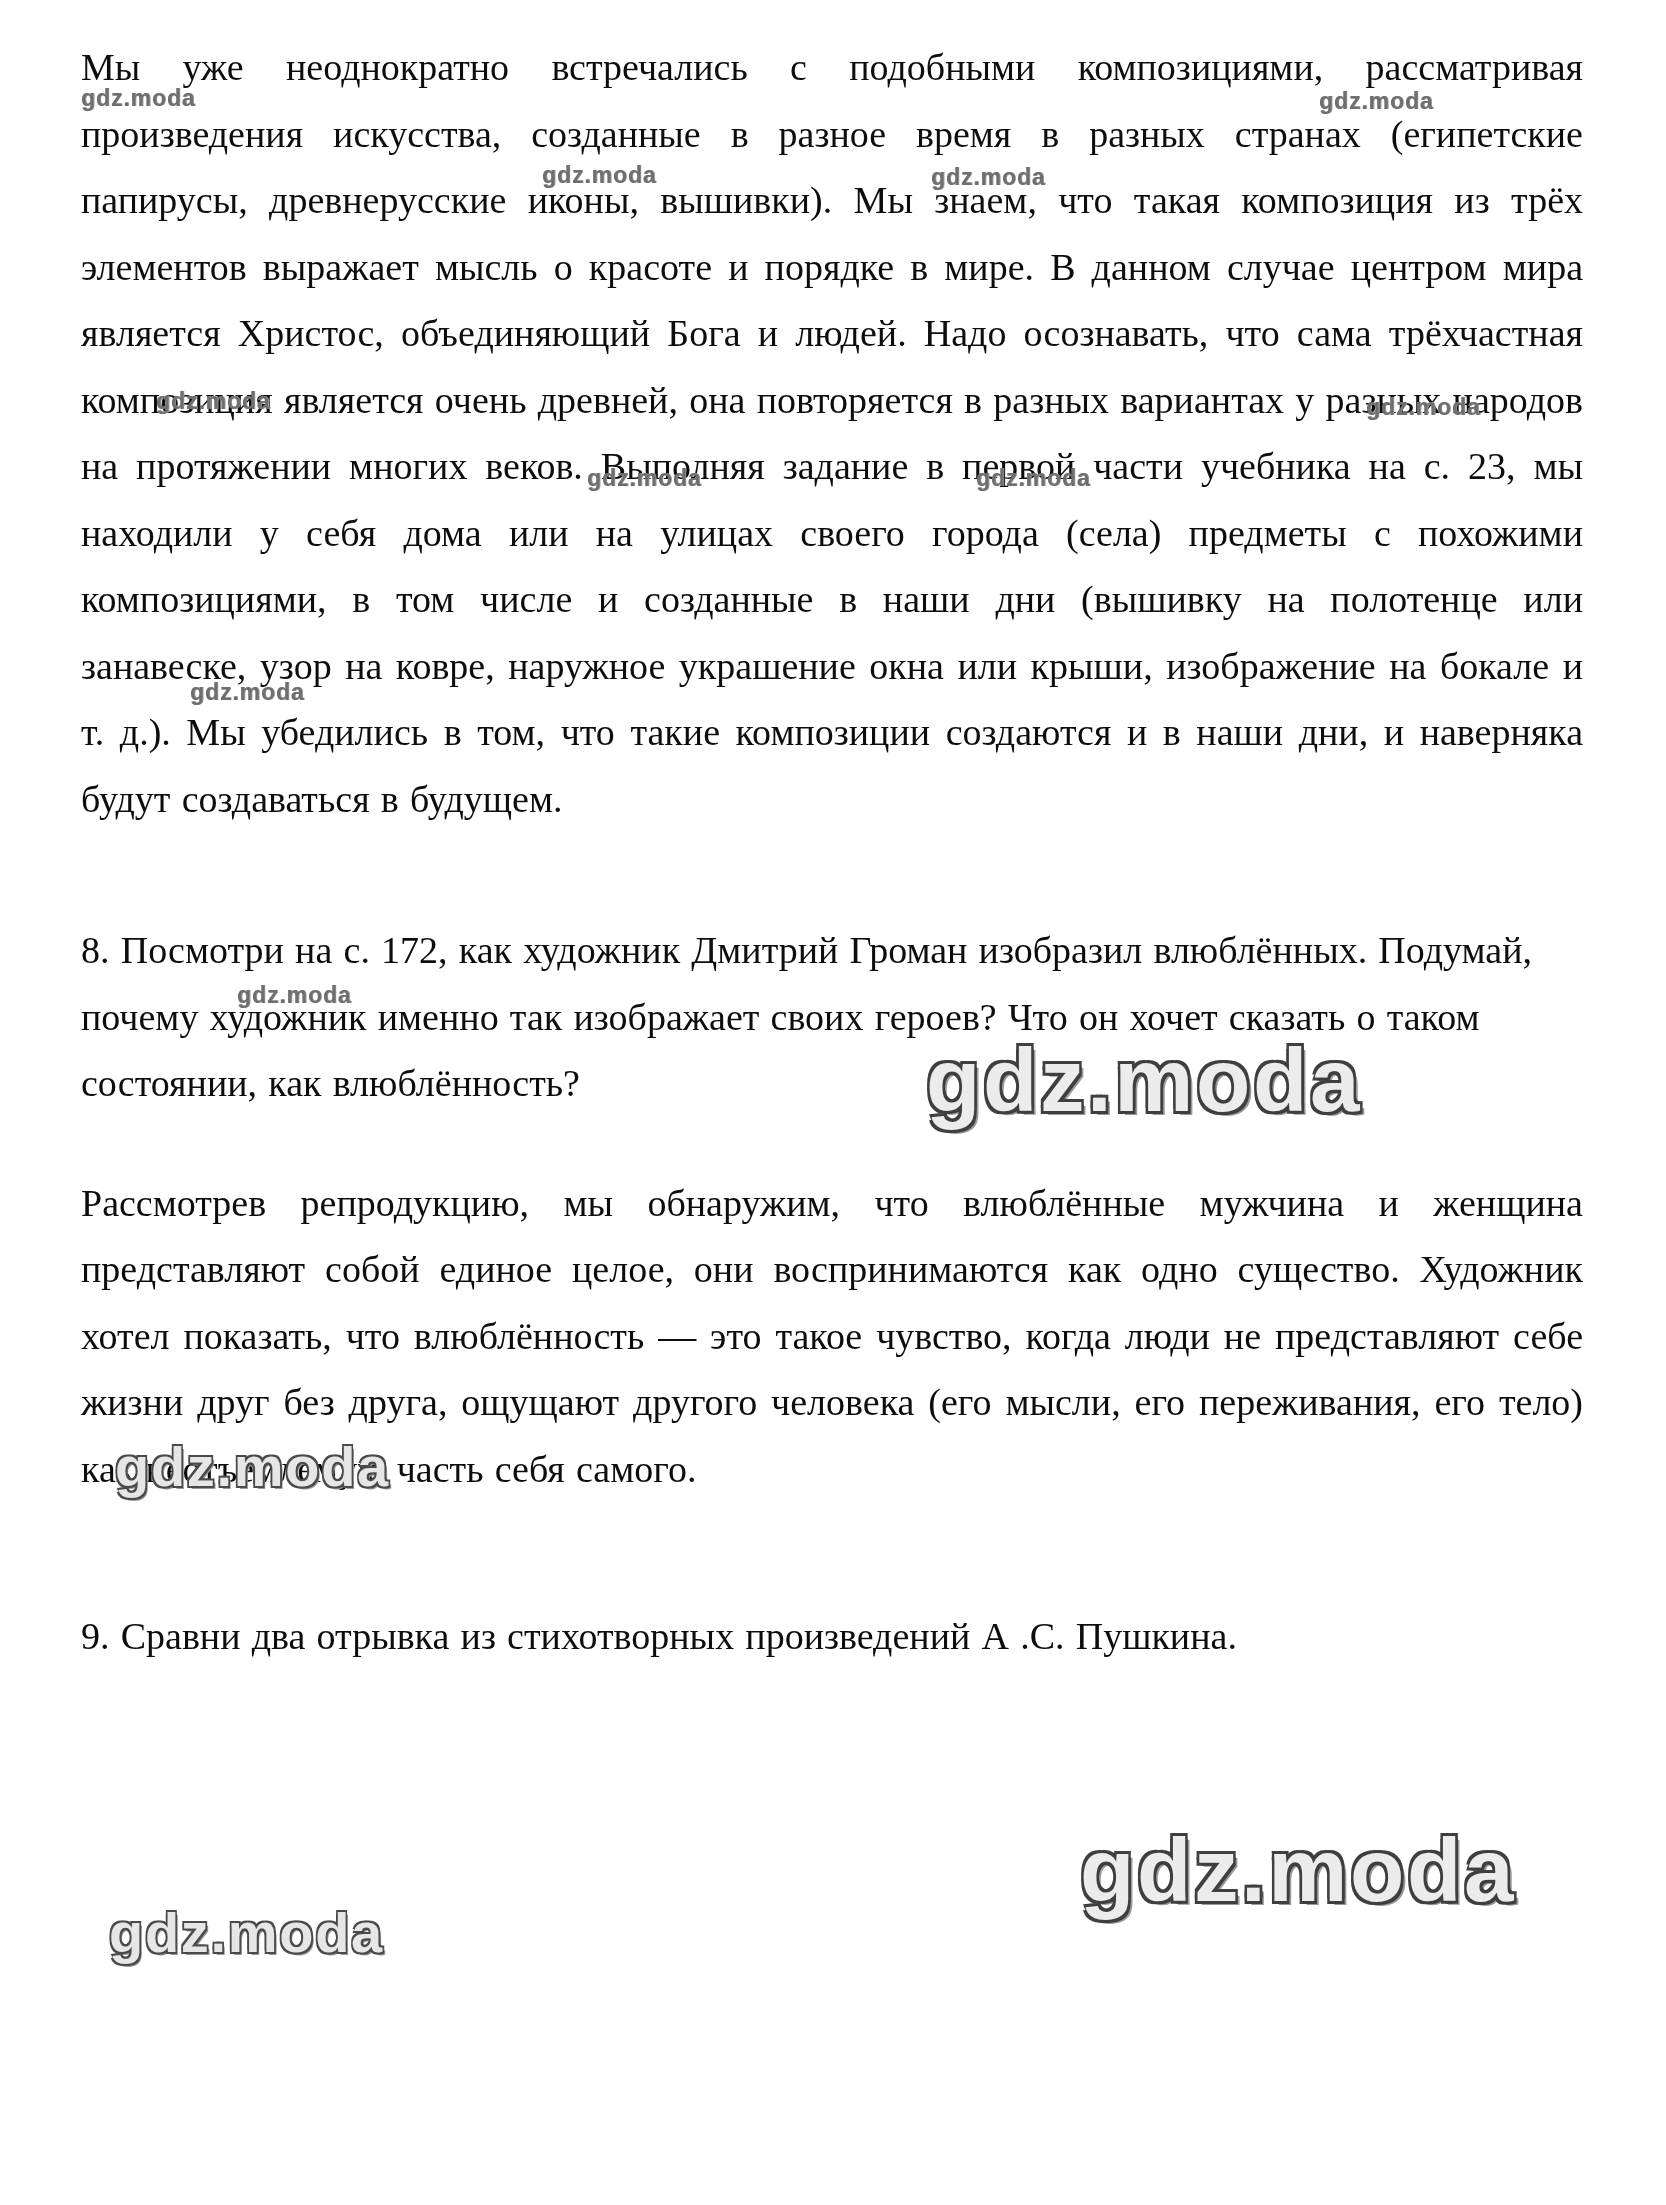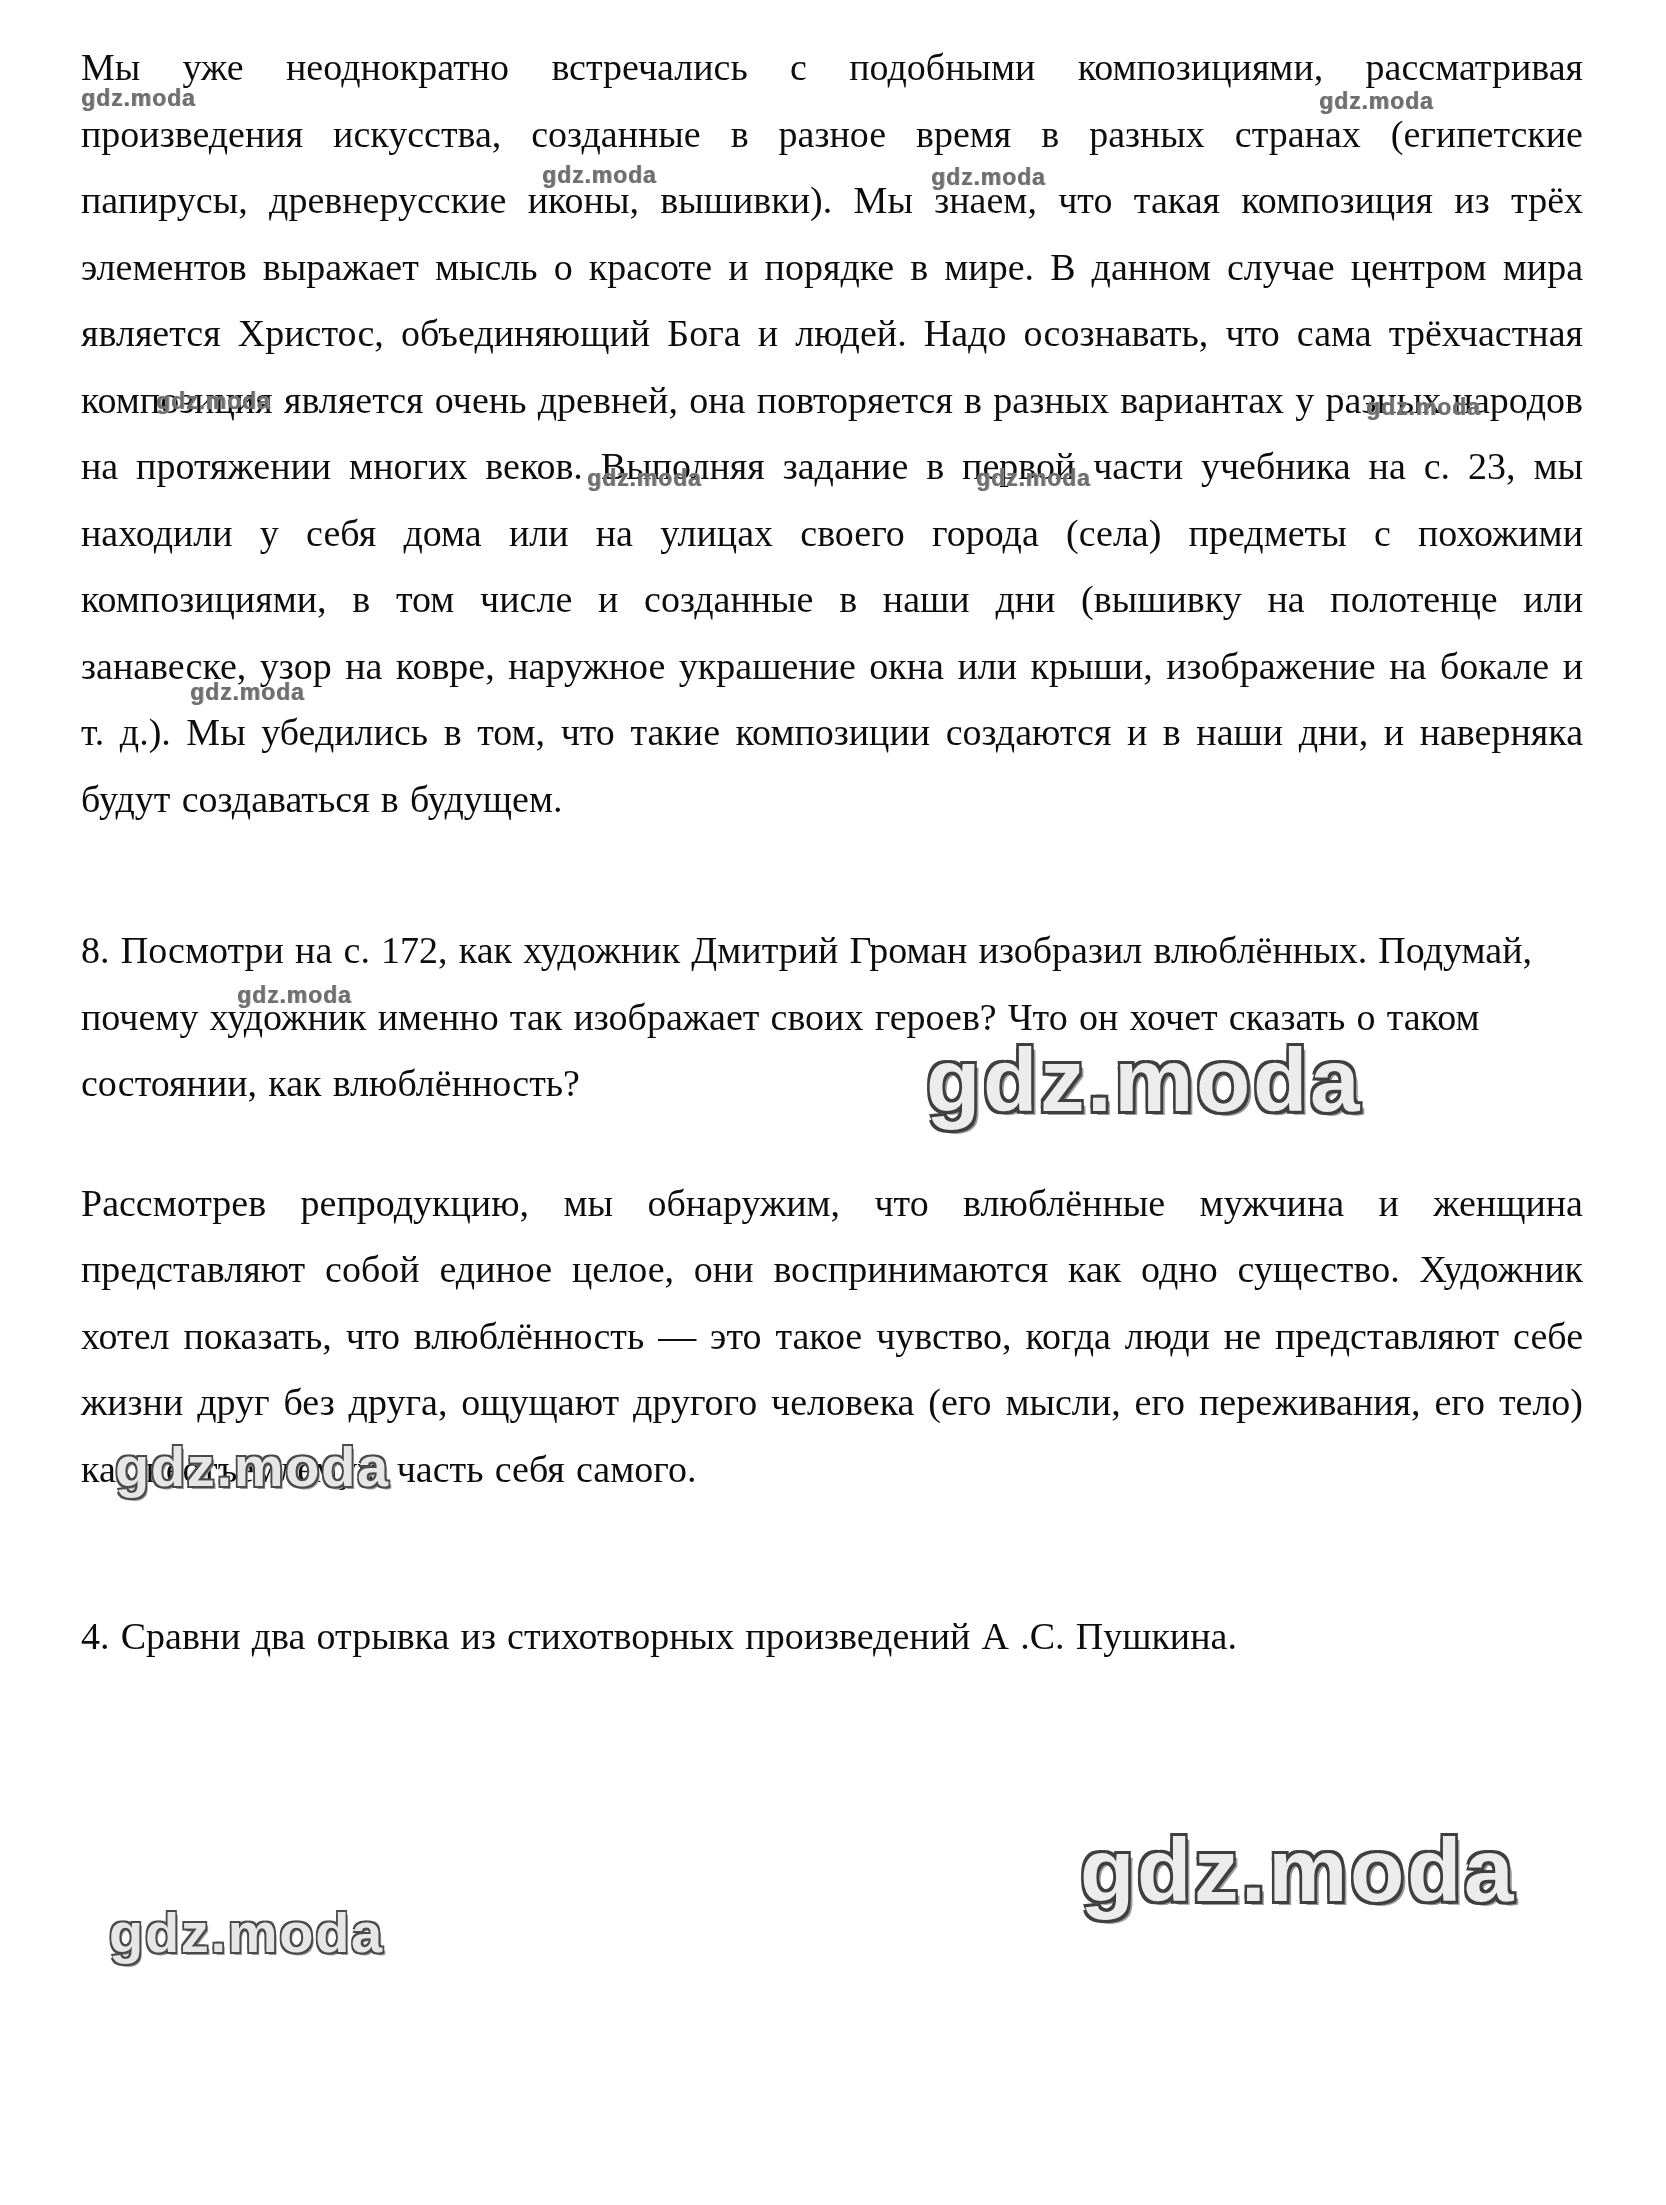--- a/index.html
+++ b/index.html
@@ -79,21 +79,21 @@
 
 <div class="page">
 
   <div class="text-block">
     <p class="para justify">Мы уже неоднократно встречались с подобными композициями, рассматривая произведения искусства, созданные в разное время в разных странах (египетские папирусы, древнерусские иконы, вышивки). Мы знаем, что такая композиция из трёх элементов выражает мысль о красоте и порядке в мире. В данном случае центром мира является Христос, объединяющий Бога и людей. Надо осознавать, что сама трёхчастная композиция является очень древней, она повторяется в разных вариантах у разных народов на протяжении многих веков. Выполняя задание в первой части учебника на с. 23, мы находили у себя дома или на улицах своего города (села) предметы с похожими композициями, в том числе и созданные в наши дни (вышивку на полотенце или занавеске, узор на ковре, наружное украшение окна или крыши, изображение на бокале и т. д.). Мы убедились в том, что такие композиции создаются и в наши дни, и наверняка будут создаваться в будущем.</p>
 
     <p class="para">8. Посмотри на с. 172, как художник Дмитрий Громан изобразил влюблённых. Подумай, почему художник именно так изображает своих героев? Что он хочет сказать о таком состоянии, как влюблённость?</p>
 
     <p class="para justify gap-medium">Рассмотрев репродукцию, мы обнаружим, что влюблённые мужчина и женщина представляют собой единое целое, они воспринимаются как одно существо. Художник хотел показать, что влюблённость — это такое чувство, когда люди не представляют себе жизни друг без друга, ощущают другого человека (его мысли, его переживания, его тело) как неотъемлемую часть себя самого.</p>
 
-    <p class="para gap-large">4. Сравни два отрывка из стихотворных произведений А .С. Пушкина.</p>
+    <p class="para gap-large">9. Сравни два отрывка из стихотворных произведений А .С. Пушкина.</p>
   </div>
 
   <span class="watermark small" style="left:81px;  top:85px;">gdz.moda</span>
   <span class="watermark small" style="left:1319px; top:88px;">gdz.moda</span>
   <span class="watermark small" style="left:542px;  top:162px;">gdz.moda</span>
   <span class="watermark small" style="left:931px; top:164px;">gdz.moda</span>
   <span class="watermark small" style="left:156px;  top:388px;">gdz.moda</span>
   <span class="watermark small" style="left:1366px; top:394px;">gdz.moda</span>
   <span class="watermark small" style="left:587px;  top:465px;">gdz.moda</span>
   <span class="watermark small" style="left:976px; top:465px;">gdz.moda</span>

